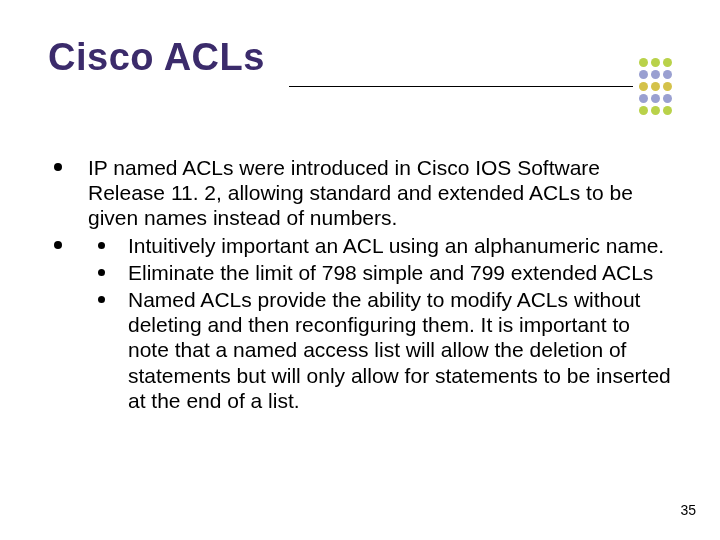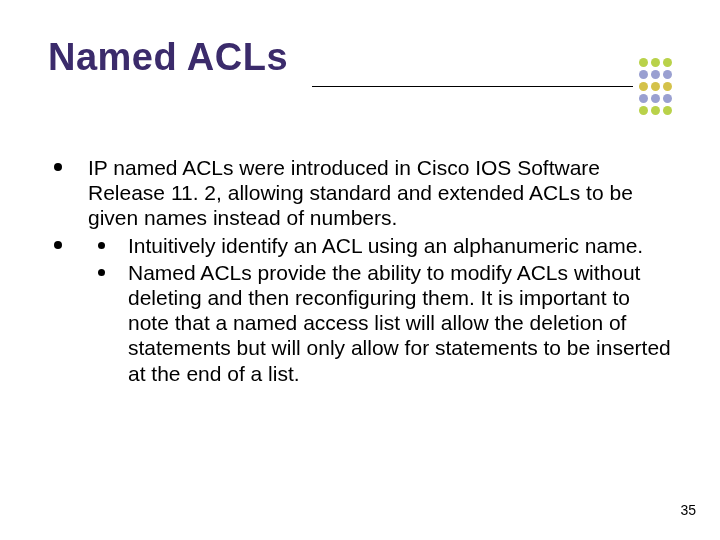--- a/index.html
+++ b/index.html
@@ -19,21 +19,21 @@
   ul.lvl2 > li { position: relative; padding-left: 40px; margin-top: 2px; }
   ul.lvl2 > li::before { content: ""; position: absolute; left: 10px; top: 9px; width: 7px; height: 7px; border-radius: 50%; background: #000; }
   .pagenum { position: absolute; right: 24px; bottom: 22px; font-size: 14px; color: #000; }
 </style>
 </head>
 <body>
 
 <div class="slide">
 
   <div class="title-row">
-    <h1 class="title">Named ACLs</h1>
+    <h1 class="title">Cisco ACLs</h1>
     <div class="rule-wrap">
       <div class="rule"></div>
       <div class="dots">
           <div class="dot" style="background: rgb(185, 210, 74);"></div>
           <div class="dot" style="background: rgb(185, 210, 74);"></div>
           <div class="dot" style="background: rgb(185, 210, 74);"></div>
           <div class="dot" style="background: rgb(154, 160, 209);"></div>
           <div class="dot" style="background: rgb(154, 160, 209);"></div>
           <div class="dot" style="background: rgb(154, 160, 209);"></div>
           <div class="dot" style="background: rgb(212, 194, 74);"></div>
@@ -47,21 +47,22 @@
           <div class="dot" style="background: rgb(185, 210, 74);"></div>
         </div>
     </div>
   </div>
 
   <div class="body">
     <ul class="lvl1">
       <li><span>IP named ACLs were introduced in Cisco IOS Software Release 11. 2, allowing standard and extended ACLs to be given names instead of numbers.</span></li>
       <li>
         <ul class="lvl2">
-          <li><span>Intuitively identify an ACL using an alphanumeric name.</span></li>
+          <li><span>Intuitively important an ACL using an alphanumeric name.</span></li>
+          <li><span>Eliminate the limit of 798 simple and 799 extended ACLs</span></li>
           <li><span>Named ACLs provide the ability to modify ACLs without deleting and then reconfiguring them. It is important to note that a named access list will allow the deletion of statements but will only allow for statements to be inserted at the end of a list.</span></li>
         </ul>
       </li>
     </ul>
   </div>
 
   <div class="pagenum">35</div>
 </div>
 
 </body></html>

